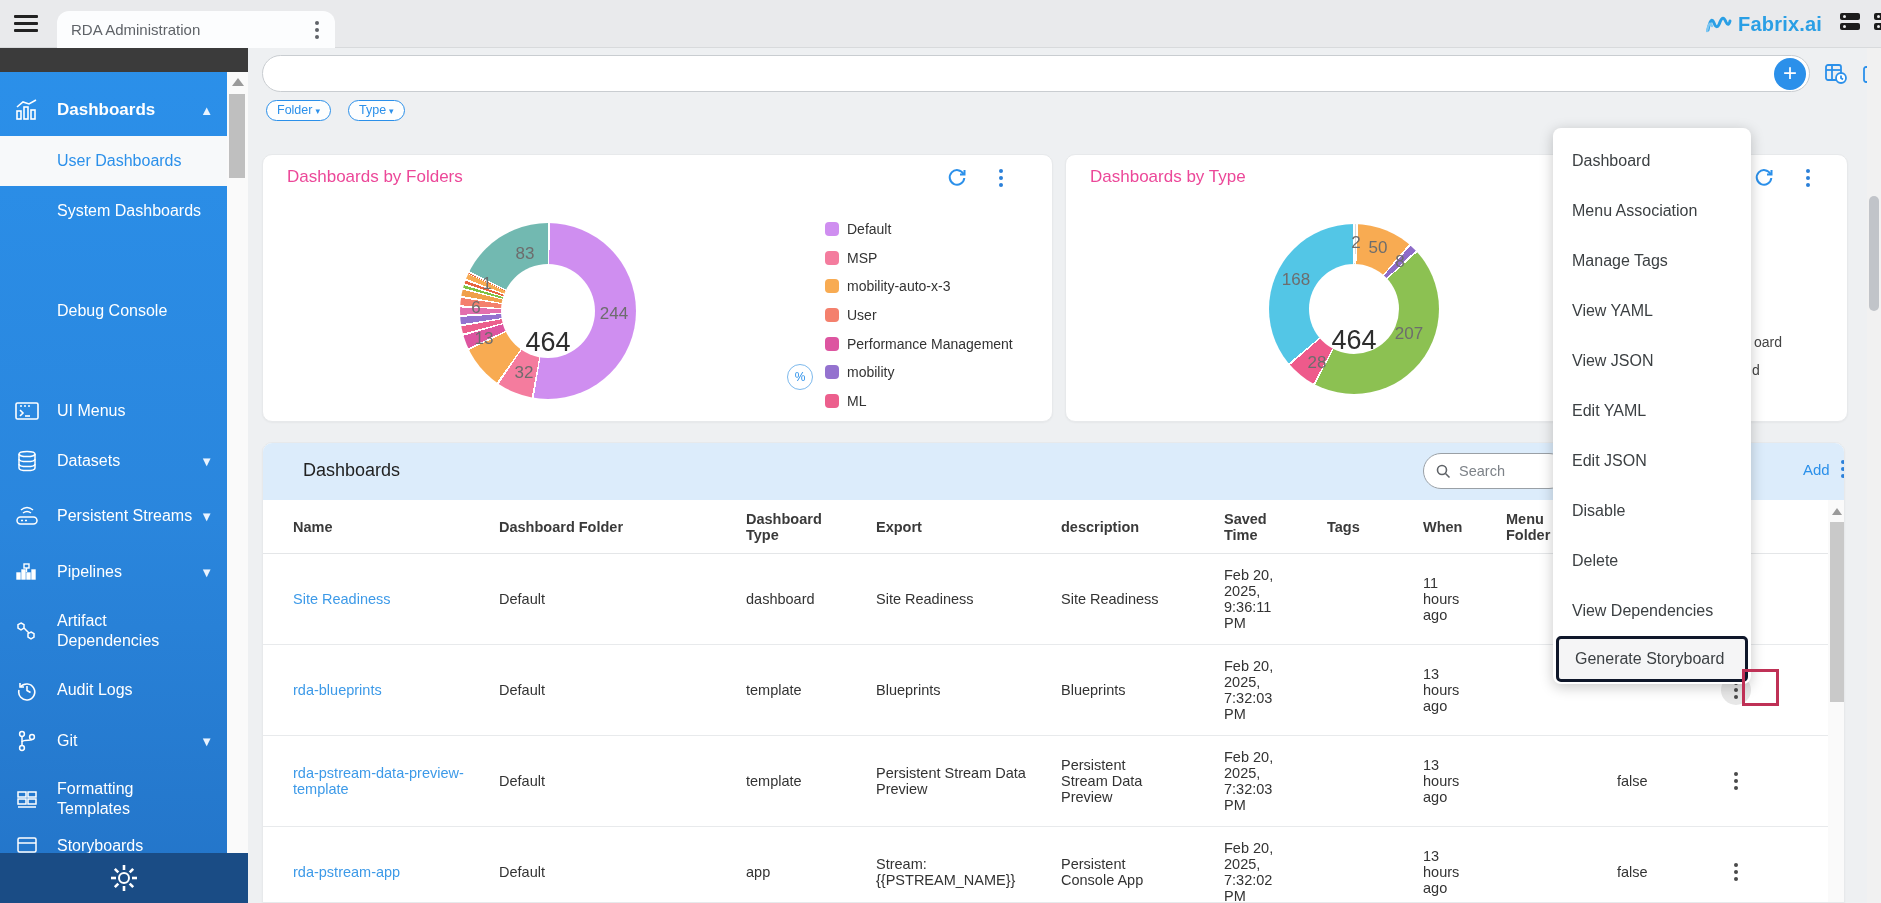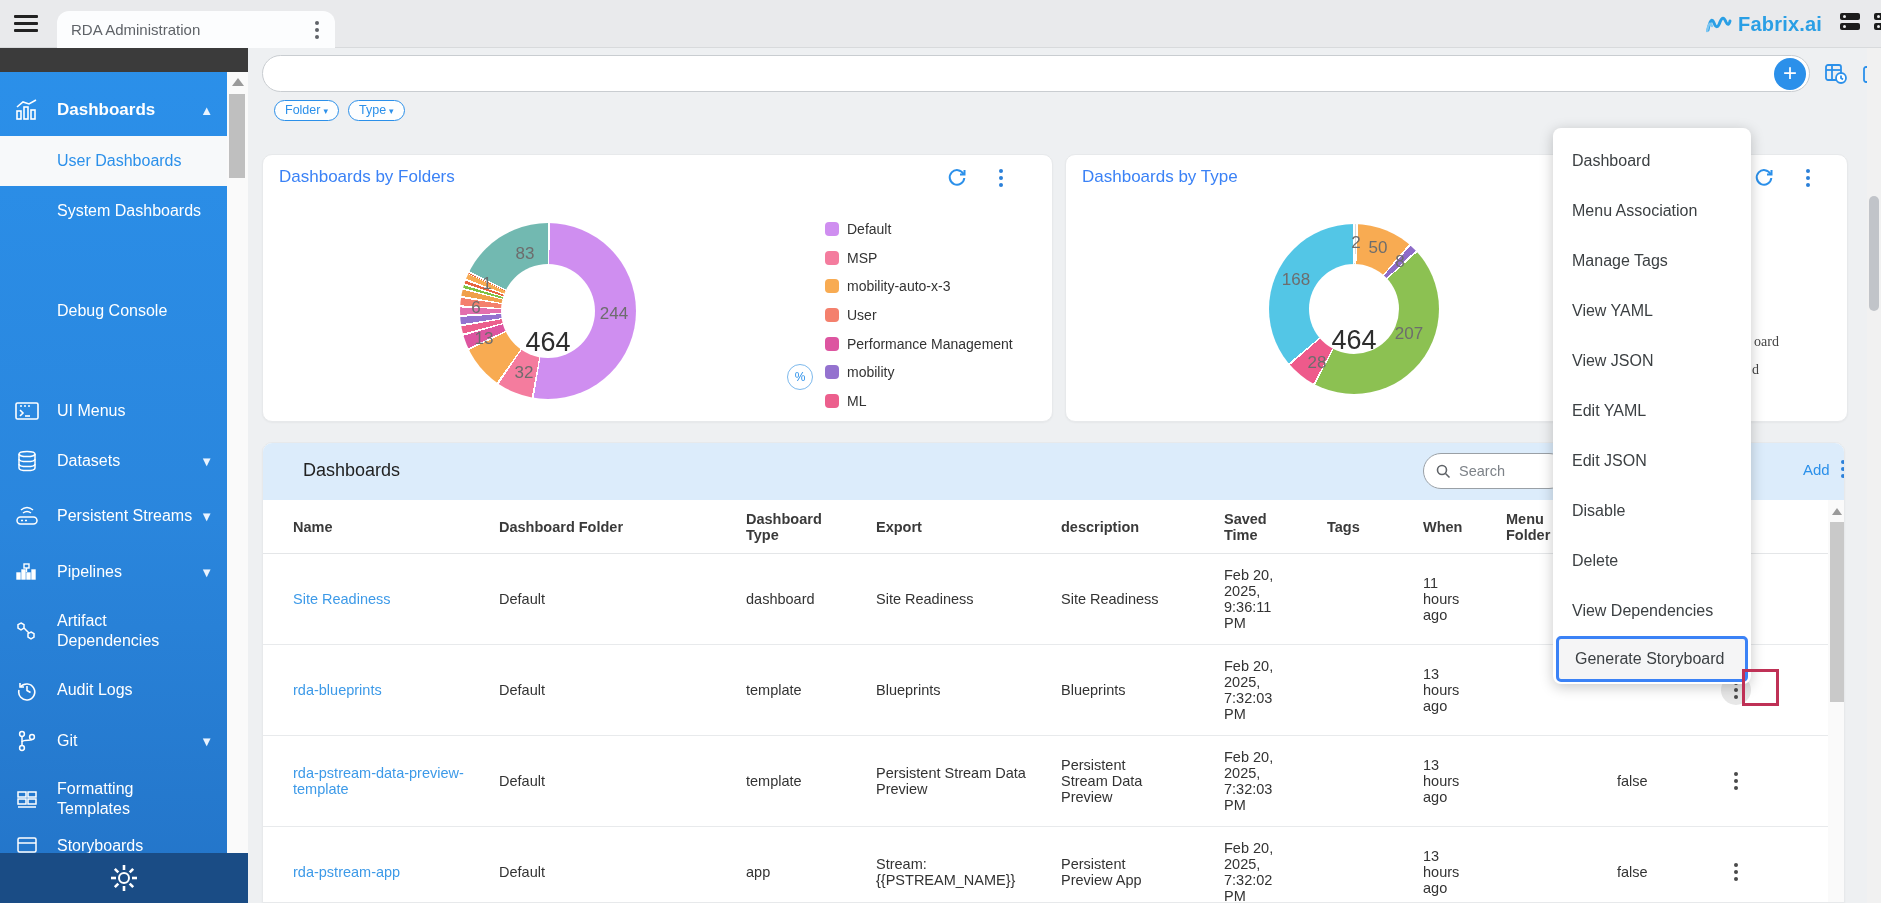--- a/index.html
+++ b/index.html
@@ -50,39 +50,39 @@
   .blue-ic { position:absolute; z-index:6; color:#2b90ea; }
   .chip { position:absolute; top:100px; height:21px; border:1px solid #2b90ea; border-radius:11px;
     color:#2b90ea; font-size:12.5px; line-height:19px; padding:0 10px; background:#fdfefe; cursor:pointer; z-index:5; }
   .chip .caret { font-size:9px; margin-left:3px; }
 
   
   .panel { position:absolute; background:#fff; border:1px solid #e7e9eb; border-radius:10px;
     box-shadow:0 1px 2px rgba(0,0,0,.04); z-index:5; }
   #panel-folders { left:262px; top:154px; width:791px; height:268px; }
   #panel-types { left:1065px; top:154px; width:783px; height:268px; }
-  .panel-title { position:absolute; left:16px; top:12px; font-size:17px; color:#3b82f6; }
+  .panel-title { position:absolute; left:24px; top:12px; font-size:17px; color:#ec4899; }
   .p-refresh { position:absolute; top:13px; width:20px; height:20px; cursor:pointer; }
   .p-kebab { position:absolute; top:14px; }
   .p-kebab i { background:#2b80d9; }
   .donut { position:absolute; border-radius:50%; }
   .donut::after { content:""; position:absolute; border-radius:50%; background:#fff; }
   #donut1 { left:197px; top:68px; width:176px; height:176px; }
   #donut1::after { left:41px; top:41px; width:94px; height:94px; }
   #donut2 { left:203px; top:69px; width:170px; height:170px; }
   #donut2::after { left:40px; top:40px; width:90px; height:90px; }
   .d-center { position:absolute; font-size:27px; color:#2d2d2d; transform:translate(-50%,-50%); z-index:2;margin-top:31px; }
   .d-num { position:absolute; font-size:17px; color:#6d6d6d; transform:translate(-50%,-50%); z-index:2; }
   .legend { position:absolute; left:562px; top:60px; }
   .leg-row { display:flex; align-items:center; height:28.6px; }
   .leg-sw { width:14px; height:14px; border-radius:4px; margin-right:8px; }
   .leg-lb { font-size:14px; color:#333; }
   #pct-badge { position:absolute; left:524px; top:209px; width:26px; height:26px; border-radius:50%;
     border:1.5px solid #7db9ec; color:#2b90ea; font-size:12px; line-height:24px; text-align:center; background:#fff; }
-  .leg-frag { position:absolute; font-size:14px; color:#444; z-index:4;font-family:Liberation Serif, serif; }
+  .leg-frag { position:absolute; font-size:14px; color:#444; z-index:4; }
 
   
   #table-panel { left:262px; top:442px; width:1583px; height:461px; border-radius:10px 10px 0 0; overflow:hidden; }
   #tbl-band { position:absolute; left:0; top:0; width:1583px; height:57px; background:#dcecfb; }
   #tbl-title { position:absolute; left:40px; top:17px; font-size:18px; color:#222; }
   #tbl-search { position:absolute; left:1160px; top:10px; width:144px; height:36px; border:1px solid #9aa0a6;
     border-radius:18px; background:#fff; display:flex; align-items:center; padding-left:12px; gap:8px; }
   #tbl-search .ph { color:#7d8288; font-size:14.5px; }
   #tbl-add { position:absolute; left:1532px; top:18px; color:#2b90ea; font-size:15px; cursor:pointer;margin-left:8px; }
   #tbl-kebab { position:absolute; left:1578px; top:17px; }
@@ -107,21 +107,21 @@
   #tbl-scroll { position:absolute; left:1565px; top:57px; width:18px; height:404px; background:#fafafa; }
   #tbl-scroll .arr { position:absolute; left:4px; top:8px; width:0; height:0;
     border-left:5px solid transparent; border-right:5px solid transparent; border-bottom:7px solid #9a9a9a; }
   #tbl-scroll .thumb { position:absolute; left:2px; top:22px; width:14px; height:180px; background:#c9c9c9; }
 
   
   #ctx-menu { position:absolute; left:1553px; top:128px; width:198px; height:556px; background:#fff;
     border-radius:8px; box-shadow:0 3px 14px rgba(0,0,0,.22); z-index:40; padding-top:8px; }
   .ctx-item { height:50px; display:flex; align-items:center; padding-left:19px; font-size:16px;
     color:#3c4043; cursor:pointer; }
-  #ctx-highlight { margin:0 3px; border:3px solid #3b82f6; border-radius:5px; background:#f5f5f6;
+  #ctx-highlight { margin:0 3px; border:3px solid #0f172a; border-radius:5px; background:#f5f5f6;
     height:46px; padding-left:16px; }
   #kebab-highlight { position:absolute; left:1742px; top:669px; width:37px; height:37px;
     border:3px solid #bf3156; z-index:41; background:transparent; }
 
   
   #win-scroll { position:absolute; left:1867px; top:48px; width:14px; height:855px; background:#f1f1f1; z-index:35; }
   #win-scroll .thumb { position:absolute; left:2px; top:148px; width:10px; height:115px; background:#c1c4c9; border-radius:5px; }
 
   svg { display:block; }
 </style>
@@ -358,21 +358,21 @@
 </div>
 <div class="blue-ic" style="left:1862px;top:60px">
   <svg width="26" height="26" viewBox="0 0 26 26">
       <g stroke="#2b90ea" stroke-width="1.8" fill="none">
     <rect x="2" y="7" width="15" height="15" rx="2"></rect>
         <path d="M7 3 h14 v14"></path>
         <circle cx="9.5" cy="14.5" r="3"></circle>
       </g>
     </svg>
 </div>
-<div class="chip" style="left:274px">
+<div class="chip" style="left:266px">
   <span>Folder</span><span class="caret">▾</span>
 </div>
 <div class="chip" style="left:348px">
   <span>Type</span><span class="caret">▾</span>
 </div>
 
 <div class="panel" id="panel-folders">
   <div class="panel-title">Dashboards by Folders</div>
   <div class="p-refresh" style="left:684px">
     <svg width="20" height="20" viewBox="0 0 20 20">
@@ -619,21 +619,21 @@
     <div class="td c-folder">
         <span>Default</span>
       </div>
     <div class="td c-type">
         <span>app</span>
       </div>
     <div class="td c-label">
         <span>Stream: {{PSTREAM_NAME}}</span>
       </div>
     <div class="td c-desc">
-        <span>Persistent Preview App</span>
+        <span>Persistent Console App</span>
       </div>
     <div class="td c-saved">
         <span>Feb 20, 2025, 7:32:02 PM</span>
       </div>
     <div class="td c-tags">
         <span></span>
       </div>
     <div class="td c-when">
         <span>13 hours ago</span>
       </div>

